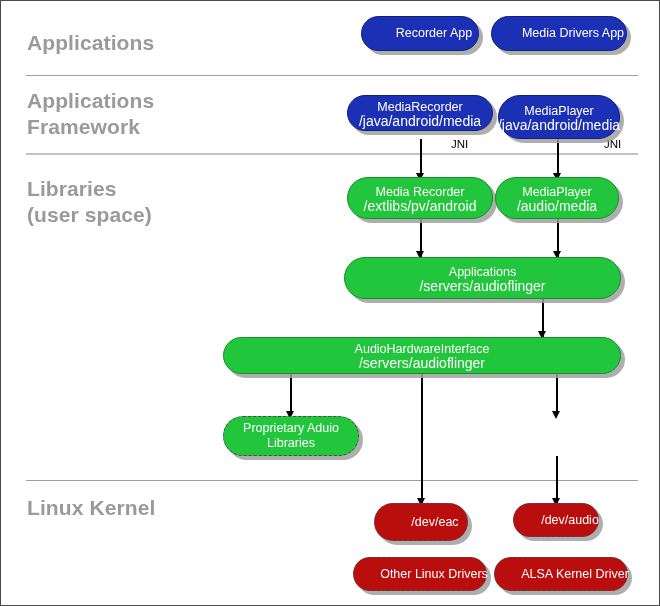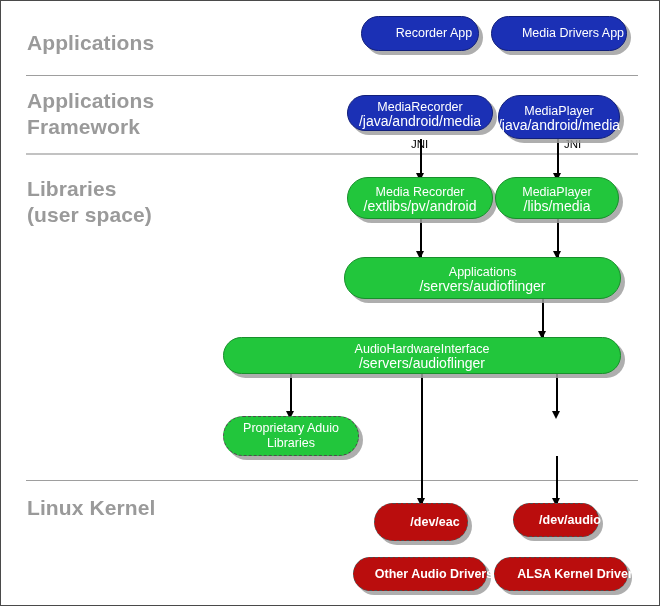--- a/index.html
+++ b/index.html
@@ -56,21 +56,21 @@
     white-space: nowrap;
   }
   .node .sub {
     font-size: 14px;
     line-height: 12px;
     white-space: nowrap;
   }
   .node.single .title { font-size: 12.5px; margin-left: 28px; }
   .node.blue  { background: #1b30b5; border: 1px solid #111f7a; }
   .node.green { background: #22c63c; border: 1px solid #188f2c; }
-  .node.red   { background: #ba0d0d; border: 1px solid #7d0808; font-weight: bold; }
+  .node.red   { background: #ba0d0d; border: 1px solid #7d0808; }
   .node.dashed { border-style: dashed; border-width: 1.5px; border-color: #5a5a5a; }
   .node.green.dashed { border-color: #4d4d4d; }
   .node.red.dashed   { border-color: #4d4d4d; }
   
   .conn {
     position: absolute;
     background: #000000;
     width: 1.5px;
     z-index: 2;
   }
@@ -82,20 +82,21 @@
     border-right: 4.5px solid transparent;
     border-top: 8px solid #000000;
     z-index: 3;
   }
   .conn-label {
     position: absolute;
     font-size: 11.5px;
     color: #000000;
     z-index: 4;
     white-space: nowrap;
+    margin-left: 40px;
   }
 </style>
 </head>
 <body>
 
 <div id="diagram">
 
   <div class="layer-label" style="left:26px; top:29px;">Applications</div>
 
   <div class="layer-label" style="left:26px; top:87px;">Applications
@@ -157,21 +158,21 @@
     <span class="sub">/java/android/media</span>
   </div>
 
   <div class="node green" style="left:346px; top:176px; width:146px; height:42px;">
     <span class="title">Media Recorder</span>
     <span class="sub">/extlibs/pv/android</span>
   </div>
 
   <div class="node green" style="left:494px; top:176px; width:124px; height:42px;">
     <span class="title">MediaPlayer</span>
-    <span class="sub">/libs/media</span>
+    <span class="sub">/audio/media</span>
   </div>
 
   <div class="node green" style="left:343px; top:256px; width:277px; height:42px;">
     <span class="title">Applications</span>
     <span class="sub">/servers/audioflinger</span>
   </div>
 
   <div class="node green" style="left:222px; top:336px; width:398px; height:37px;">
     <span class="title">AudioHardwareInterface</span>
     <span class="sub">/servers/audioflinger</span>
@@ -185,20 +186,20 @@
 
   <div class="node red dashed single" style="left:373px; top:502px; width:94px; height:38px;">
     <span class="title">/dev/eac</span>
   </div>
 
   <div class="node red dashed single" style="left:512px; top:502px; width:86px; height:34px;">
     <span class="title">/dev/audio</span>
   </div>
 
   <div class="node red dashed single" style="left:352px; top:556px; width:134px; height:34px;">
-    <span class="title">Other Audio Drivers</span>
+    <span class="title">Other Linux Drivers</span>
   </div>
 
   <div class="node red dashed single" style="left:493px; top:556px; width:134px; height:34px;">
     <span class="title">ALSA Kernel Driver</span>
   </div>
 
 </div>
 
 </body></html>

